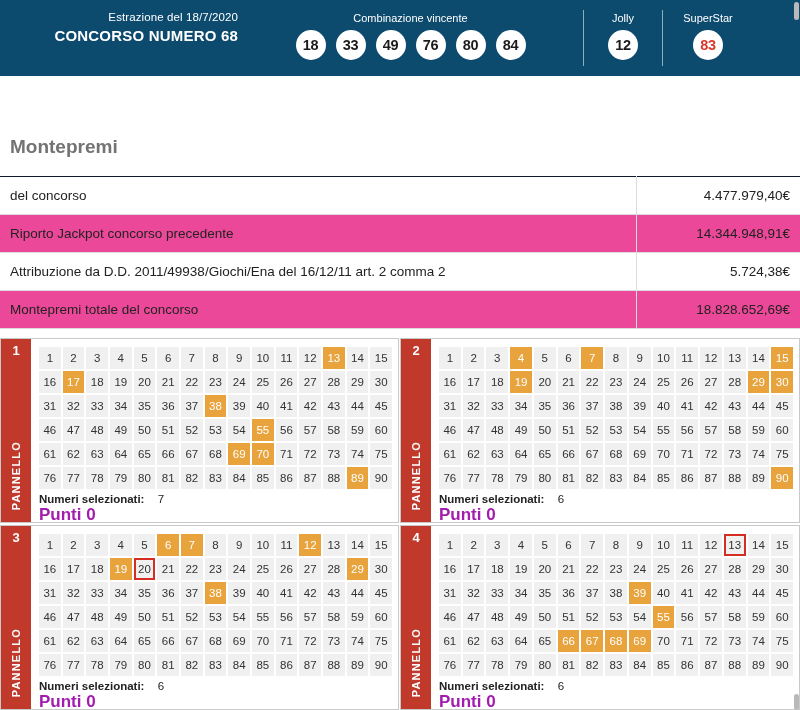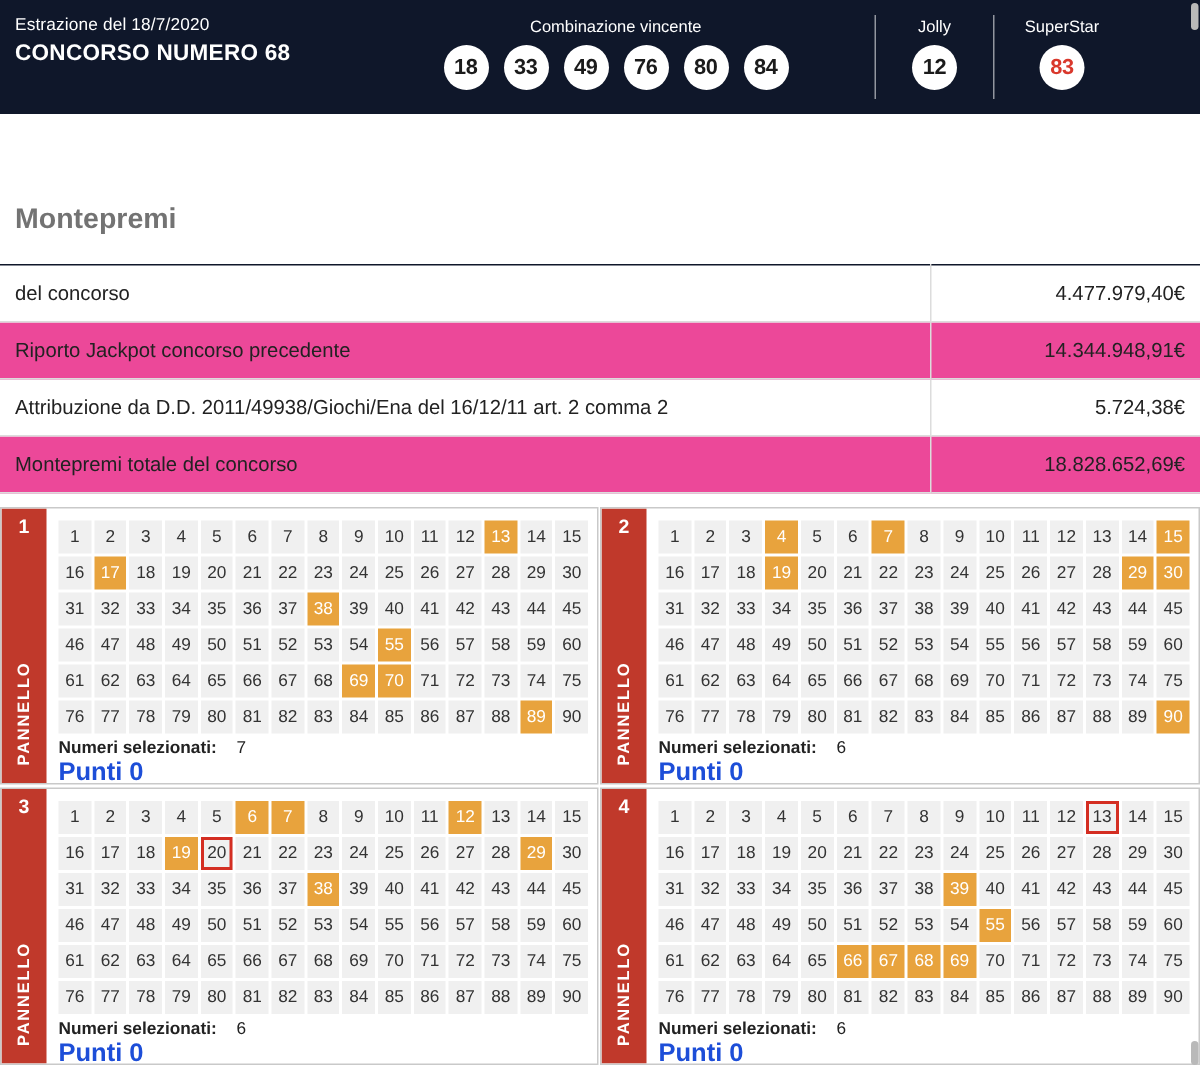--- a/index.html
+++ b/index.html
@@ -8,27 +8,28 @@
     width: 800px; height: 710px;
     background: #ffffff;
     font-family: "Liberation Sans", sans-serif;
     color: #222;
     overflow: hidden;
     position: relative;
   }
 
   
   .header {
-    background: #0f172a;
+    background: #0c4a6e;
     color: #ffffff;
     height: 76px;
     display: flex;
     align-items: stretch;
     padding: 0 0 0 0;
     position: relative;
+    text-align: right;
   }
   .hdr-left {
     padding: 10px 0 0 10px;
     min-width: 238px;
   }
   .hdr-extraction {
     font-size: 11.5px;
     line-height: 14px;
     font-weight: normal;
     letter-spacing: 0.1px;
@@ -84,21 +85,21 @@
     font-size: 13.5px;
   }
   table.mp td {
     border-top: 1px solid #0f172a;
     border-bottom: 1px solid #dcdcdc;
     padding: 11px 10px;
     vertical-align: middle;
   }
   table.mp tr.odd td { background: #ec4899; }
   table.mp td.label { border-right: 1px solid #dcdcdc; }
-  table.mp td.value { text-align: right; width: 180px; white-space: nowrap; margin-top: 29px; }
+  table.mp td.value { text-align: right; width: 164px; white-space: nowrap; margin-top: 29px; }
 
   
   .panels {
     position: absolute;
     left: 0; top: 338px;
     width: 800px; height: 372px;
     display: grid;
     grid-template-columns: 399px 1px 400px;
     grid-template-rows: 185px 2px 185px;
   }
@@ -168,21 +169,21 @@
     margin-top: auto;
     display: flex;
     align-items: baseline;
     justify-content: space-between;
     padding: 4px 14px 2px 0;
     flex-direction: column;
   }
   .foot-left { font-size: 11.5px; }
   .foot-left b { font-weight: bold; }
   .foot-count { margin-left: 10px; font-weight: normal; }
-  .foot-punti { font-size: 17px; font-weight: bold; color: #1d4ed8; margin-right: 28px; }
+  .foot-punti { font-size: 17px; font-weight: bold; color: #a21caf; margin-right: 28px; }
 
   .vgap { background: #ffffff; }
 
   
   .scroll-sliver {
     position: absolute;
     right: 0; top: 0; width: 6px; height: 710px;
     background: transparent;
   }
   .scroll-thumb {

